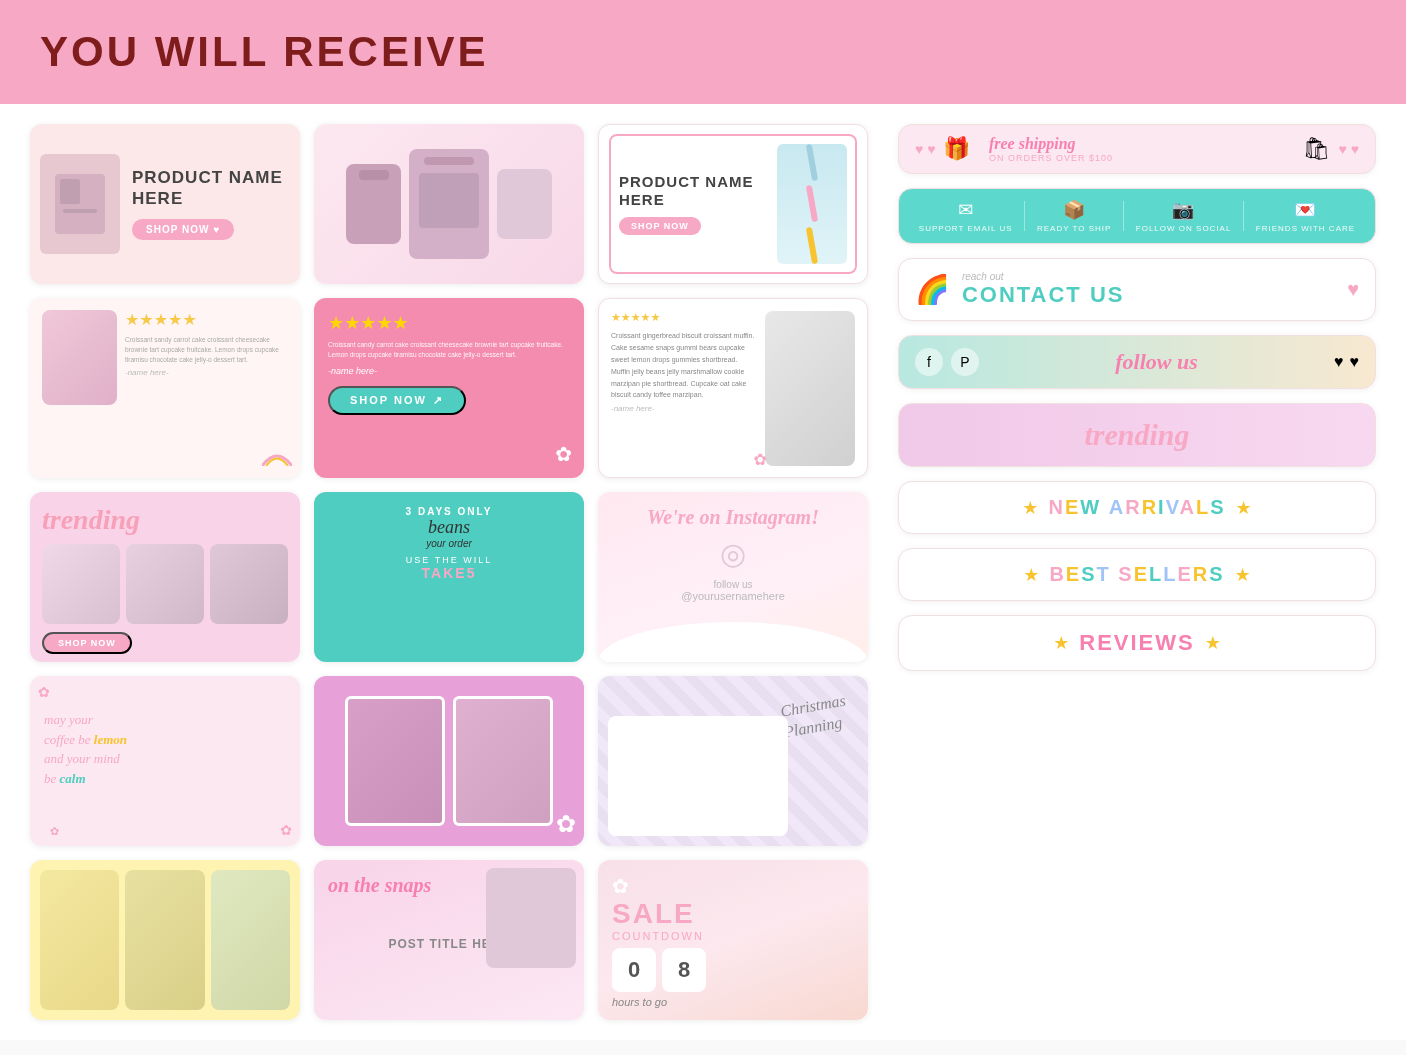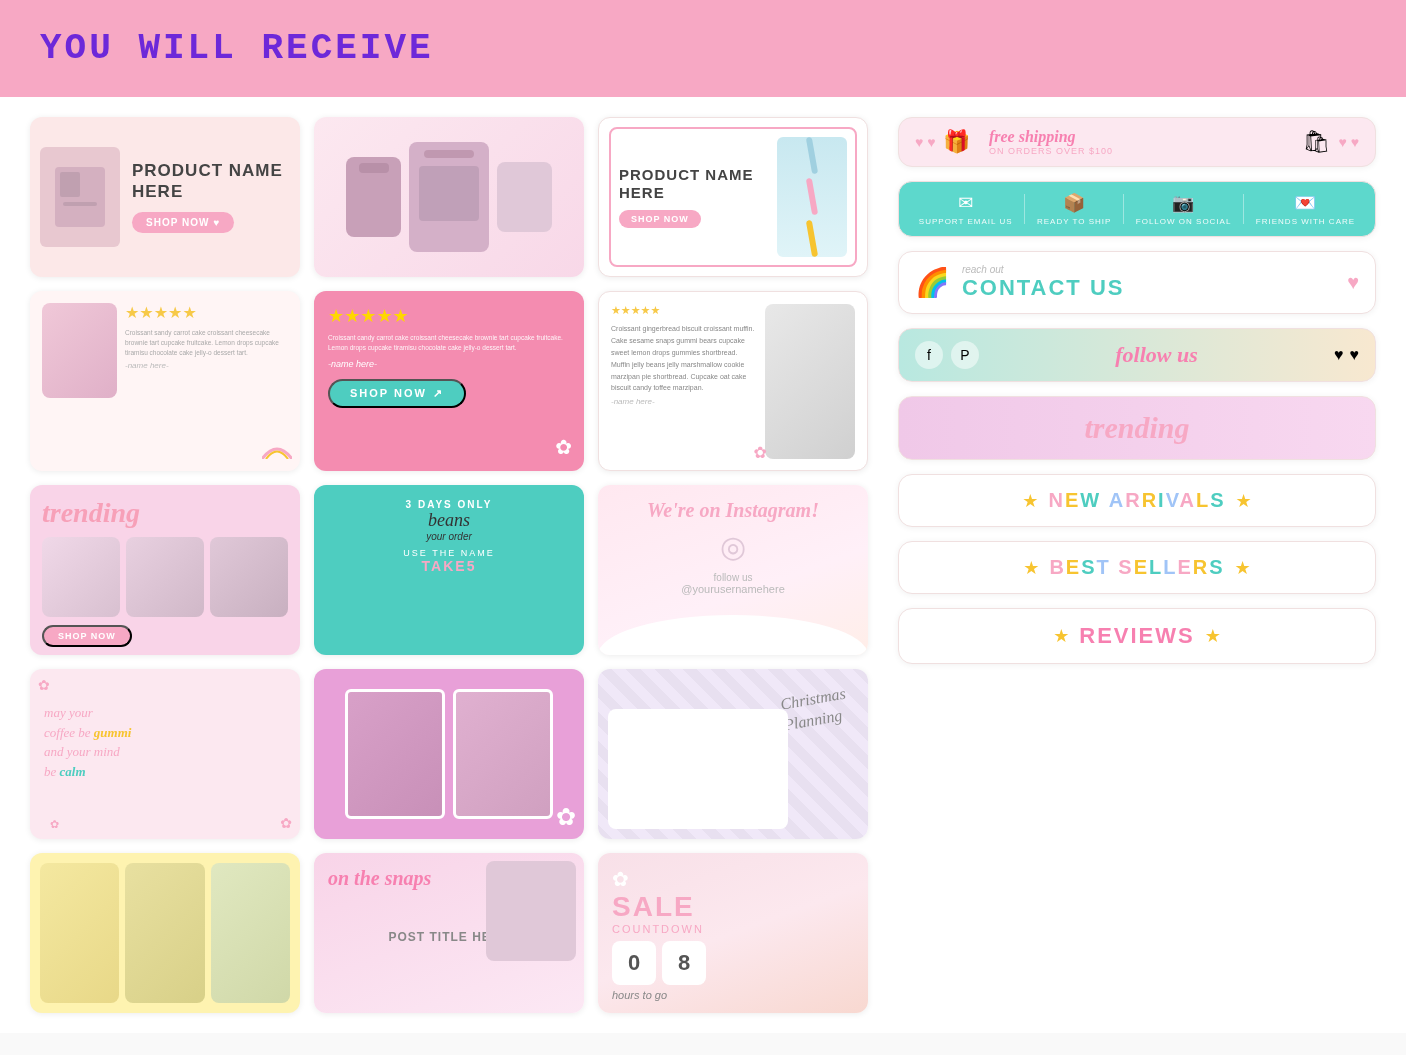--- a/index.html
+++ b/index.html
@@ -7,26 +7,25 @@
 
     
     .header {
       background: #f7a8c4;
       padding: 28px 40px;
       display: flex;
       align-items: center;
       justify-content: space-between;
     }
     .header-title {
-      font-size: 36px;
+      font-size: 42px;
       font-weight: 900;
-      color: #6d28d9;
+      color: #7f1d1d;
       letter-spacing: 3px;
       text-transform: uppercase;
-      font-family: Liberation Mono, monospace;
     }
     .canva-logo {
       text-align: right;
       color: white;
     }
     .canva-logo .edit-in {
       font-size: 14px;
       font-style: italic;
       display: block;
     }
@@ -619,40 +618,40 @@
         <div class="trending-img trending-img-2"></div>
         <div class="trending-img trending-img-3"></div>
       </div>
       <button class="shop-btn">SHOP NOW</button>
     </div>
 
     <div class="card card-8">
       <div class="days-text">3 DAYS ONLY</div>
       <div class="take-text">beans</div>
       <div class="your-order">your order</div>
-      <div class="use-code">USE THE NAME</div>
+      <div class="use-code">USE THE WILL</div>
       <div class="code-text">TAKE5</div>
     </div>
 
     <div class="card card-9">
       <div class="insta-title">We're on Instagram!</div>
       <div class="camera-icon">◎</div>
       <div class="follow-text">follow us</div>
       <div class="username">@yourusernamehere</div>
       <div class="cloud-shape"></div>
     </div>
 
     <div class="card card-10">
       <div style="position:absolute;top:8px;left:8px;color:#f7a8c4;font-size:14px;">✿</div>
       <div style="position:absolute;bottom:8px;right:8px;color:#f7a8c4;font-size:14px;">✿</div>
       <div style="position:absolute;bottom:8px;left:20px;color:#f7a8c4;font-size:11px;">✿</div>
       <div style="margin-top:20px;">
         <div class="quote-text">
           <span>may your</span><br>
-          <span>coffee be</span> <span class="strong-word">gummi</span><br>
+          <span>coffee be</span> <span class="strong-word">lemon</span><br>
           <span>and your mind</span><br>
           <span>be</span> <span class="calm-word">calm</span>
         </div>
       </div>
     </div>
 
     <div class="card card-11 card-pos">
       <div class="frame-img" style="background:linear-gradient(135deg,#d8a0c8,#c890b8);"></div>
       <div class="frame-img" style="background:linear-gradient(135deg,#e0b0d0,#d0a0c0);"></div>
       <span class="flower-white">✿</span>

